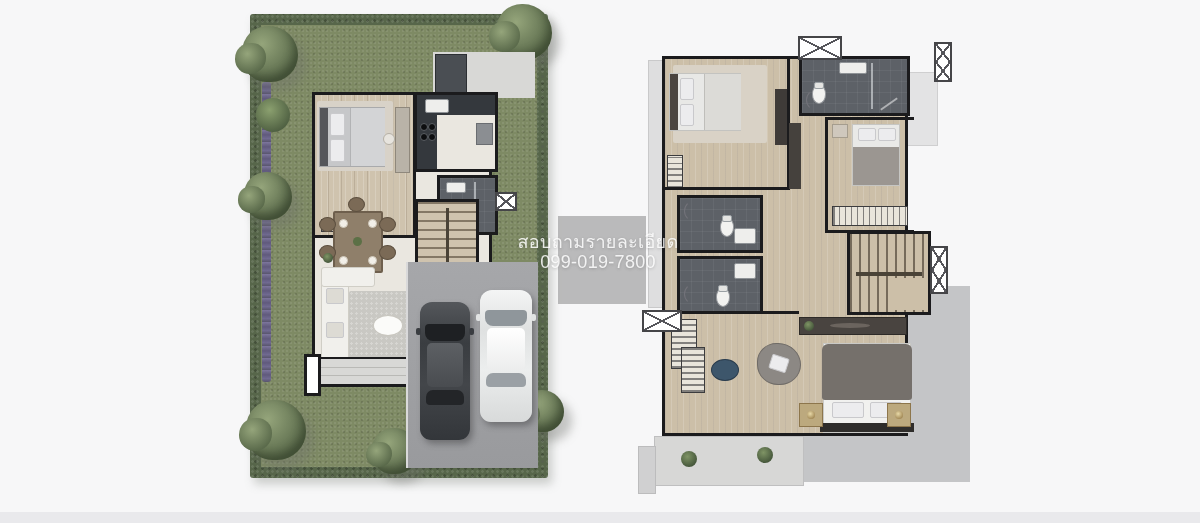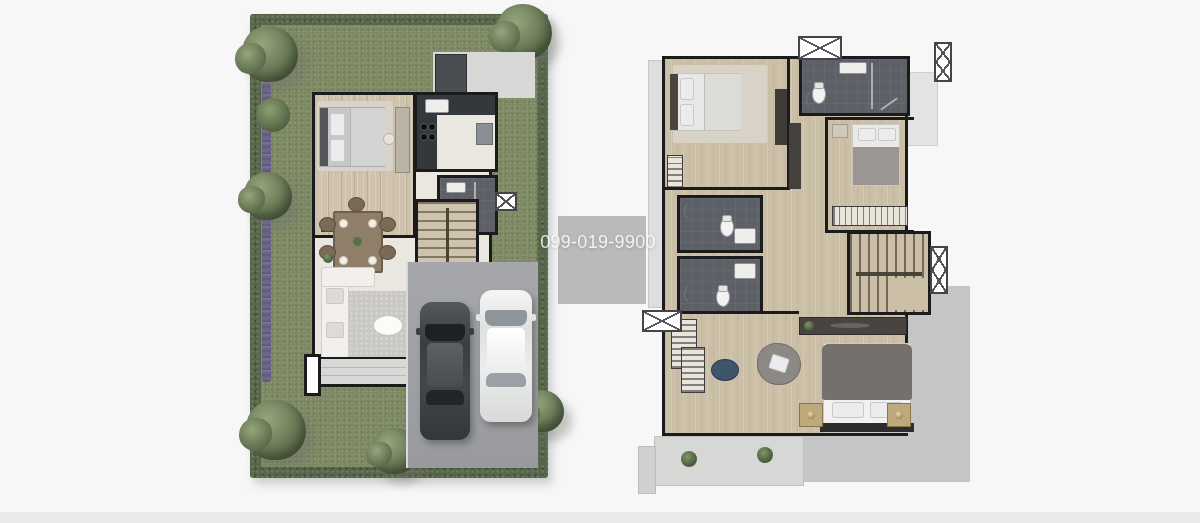--- a/index.html
+++ b/index.html
@@ -269,17 +269,18 @@
     </div>
 
     <div class="xwin" style="left:152px;top:2px;width:44px;height:24px;"></div>
     <div class="xwin xwin2" style="left:288px;top:8px;width:18px;height:40px;"></div>
     <div class="xwin" style="left:-4px;top:276px;width:40px;height:22px;"></div>
     <div class="xwin xwin2" style="left:284px;top:212px;width:18px;height:48px;"></div>
   </section>
 
   <div class="wm-backdrop" style="left:558px;top:216px;width:88px;height:88px;"></div>
   <div class="watermark" style="left:498px;top:232px;width:200px;">
-    <div>099-019-9900</div>
+    <div>สอบถามรายละเอียด</div>
+    <div>099-019-7800</div>
   </div>
 
   <div class="abs" style="left:0;top:512px;width:1200px;height:11px;background:var(--bottom-strip,#e9e9ec);"></div>
 </div>
 
 </body></html>

